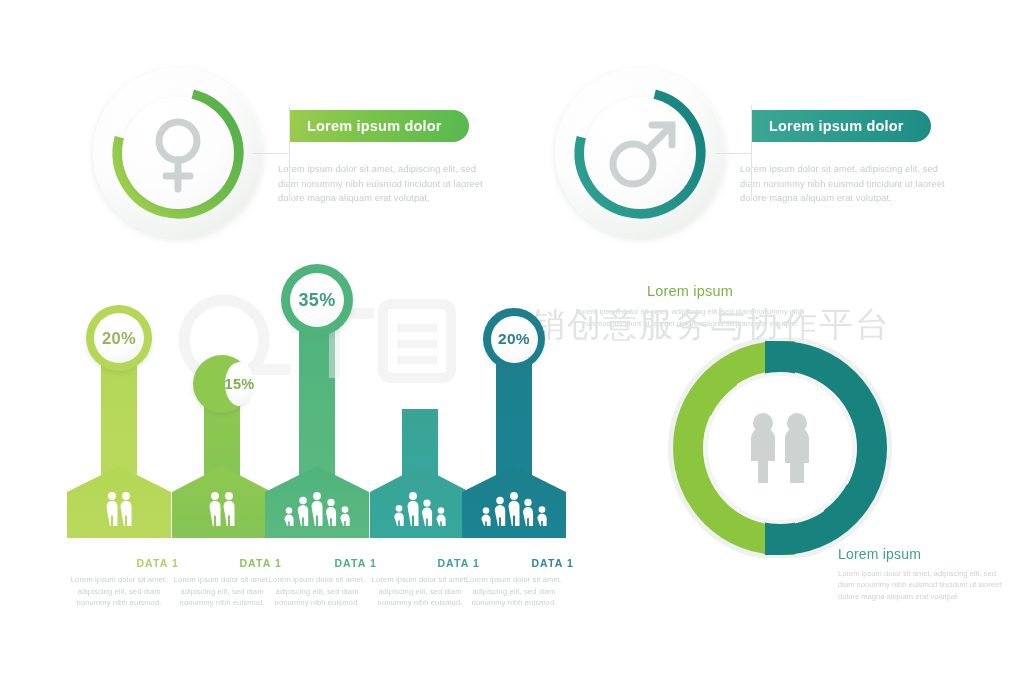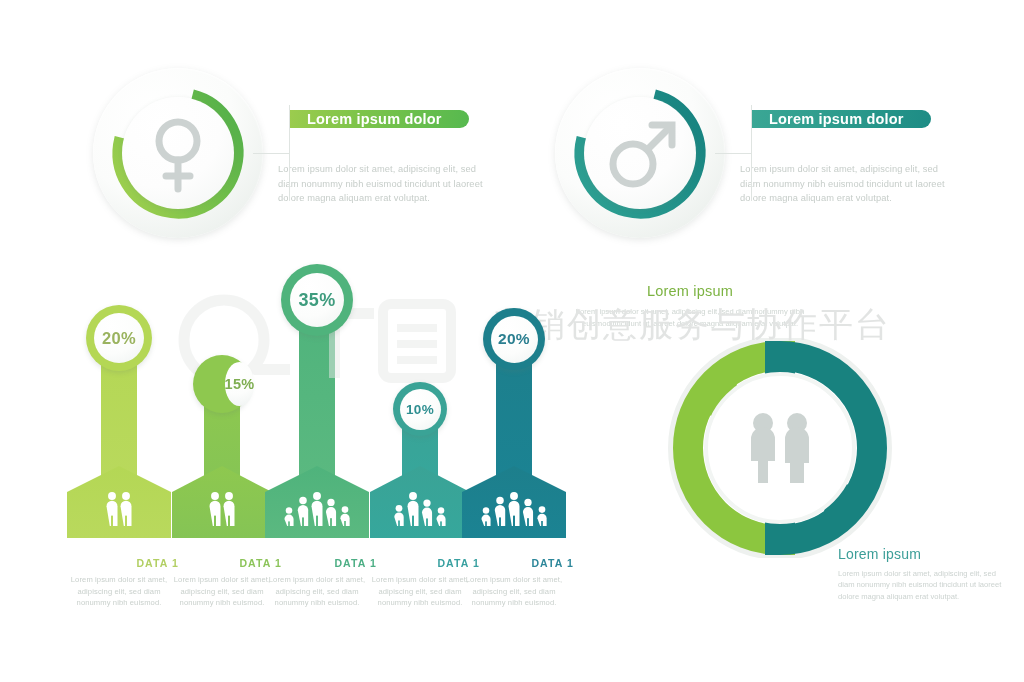--- a/index.html
+++ b/index.html
@@ -94,21 +94,21 @@
     background: #dfe4e1;
   }
   .conn-v {
     position: absolute;
     width: 1px;
     background: #dfe4e1;
   }
 
   .pill {
     position: absolute;
-    height: 18px;
+    height: 32px;
     border-radius: 0 16px 16px 0;
     display: flex;
     align-items: center;
     padding-left: 18px;
     box-sizing: border-box;
     color: #ffffff;
     font-size: 14.5px;
     font-weight: bold;
     letter-spacing: 0.2px;
   }
@@ -419,23 +419,20 @@
             <path d="M407.5,506.256 a5.5,5.5 0 0,1 11,0 v19.744000000000018 h-3.3 v0 h-4.4 v0 z"></path>
             <rect x="412.01" y="515.62852" width="1.98" height="10.371480000000007" fill="#36a79c"></rect>
             <circle cx="427" cy="503.108944" r="3.6289439999999997"></circle>
             <path d="M421.9598,512.5441984 a5.0402,5.0402 0 0,1 10.0804,0 v13.455801599999974 h-3.0241199999999995 v0 h-4.03216 v0 z"></path>
             <rect x="426.092764" y="518.443367728" width="1.8144719999999999" height="7.556632271999989" fill="#36a79c"></rect>
             <circle cx="441" cy="510.58284000000003" r="3.2828399999999998"></circle>
             <path d="M436.4405,519.118224 a4.5595,4.5595 0 0,1 9.119,0 v6.881775999999986 h-2.7357 v0 h-3.6476 v0 z"></path>
             <rect x="440.17929" y="521.38616308" width="1.6414199999999999" height="4.6138369199999945" fill="#36a79c"></rect>
           </g>
         </svg>
-        <div class="badge" style="left: 393px; top: 382px; width: 54px; height: 54px; background: rgb(58, 163, 150); padding: 6.5px; box-shadow: rgba(100, 120, 110, 0.18) 0px 2px 5px;">
-          <div class="badge-face" style="color: rgb(47, 143, 145); font-size: 13.5px;">10%</div>
-        </div>
         <div class="bar-label" style="color: rgb(56, 160, 160); left: 360px; top: 557px; width: 120px;">DATA 1</div>
         <div class="bar-desc" style="left: 364px; top: 574px; width: 112px;">Lorem ipsum dolor sit amet, adipiscing elit, sed diam nonummy nibh euismod.</div>
       </div>
       <div class="bar-group" style="left: 0px; top: 0px; width: 600px; height: 620px; position: absolute;">
         <svg class="bar-svg" width="600" height="620" viewBox="0 0 600 620">
           <defs>
             <linearGradient id="bg4" x1="0" y1="0" x2="0" y2="1">
               <stop offset="0%" stop-color="#1d7f8c"></stop>
               <stop offset="100%" stop-color="#1b8393"></stop>
             </linearGradient>

